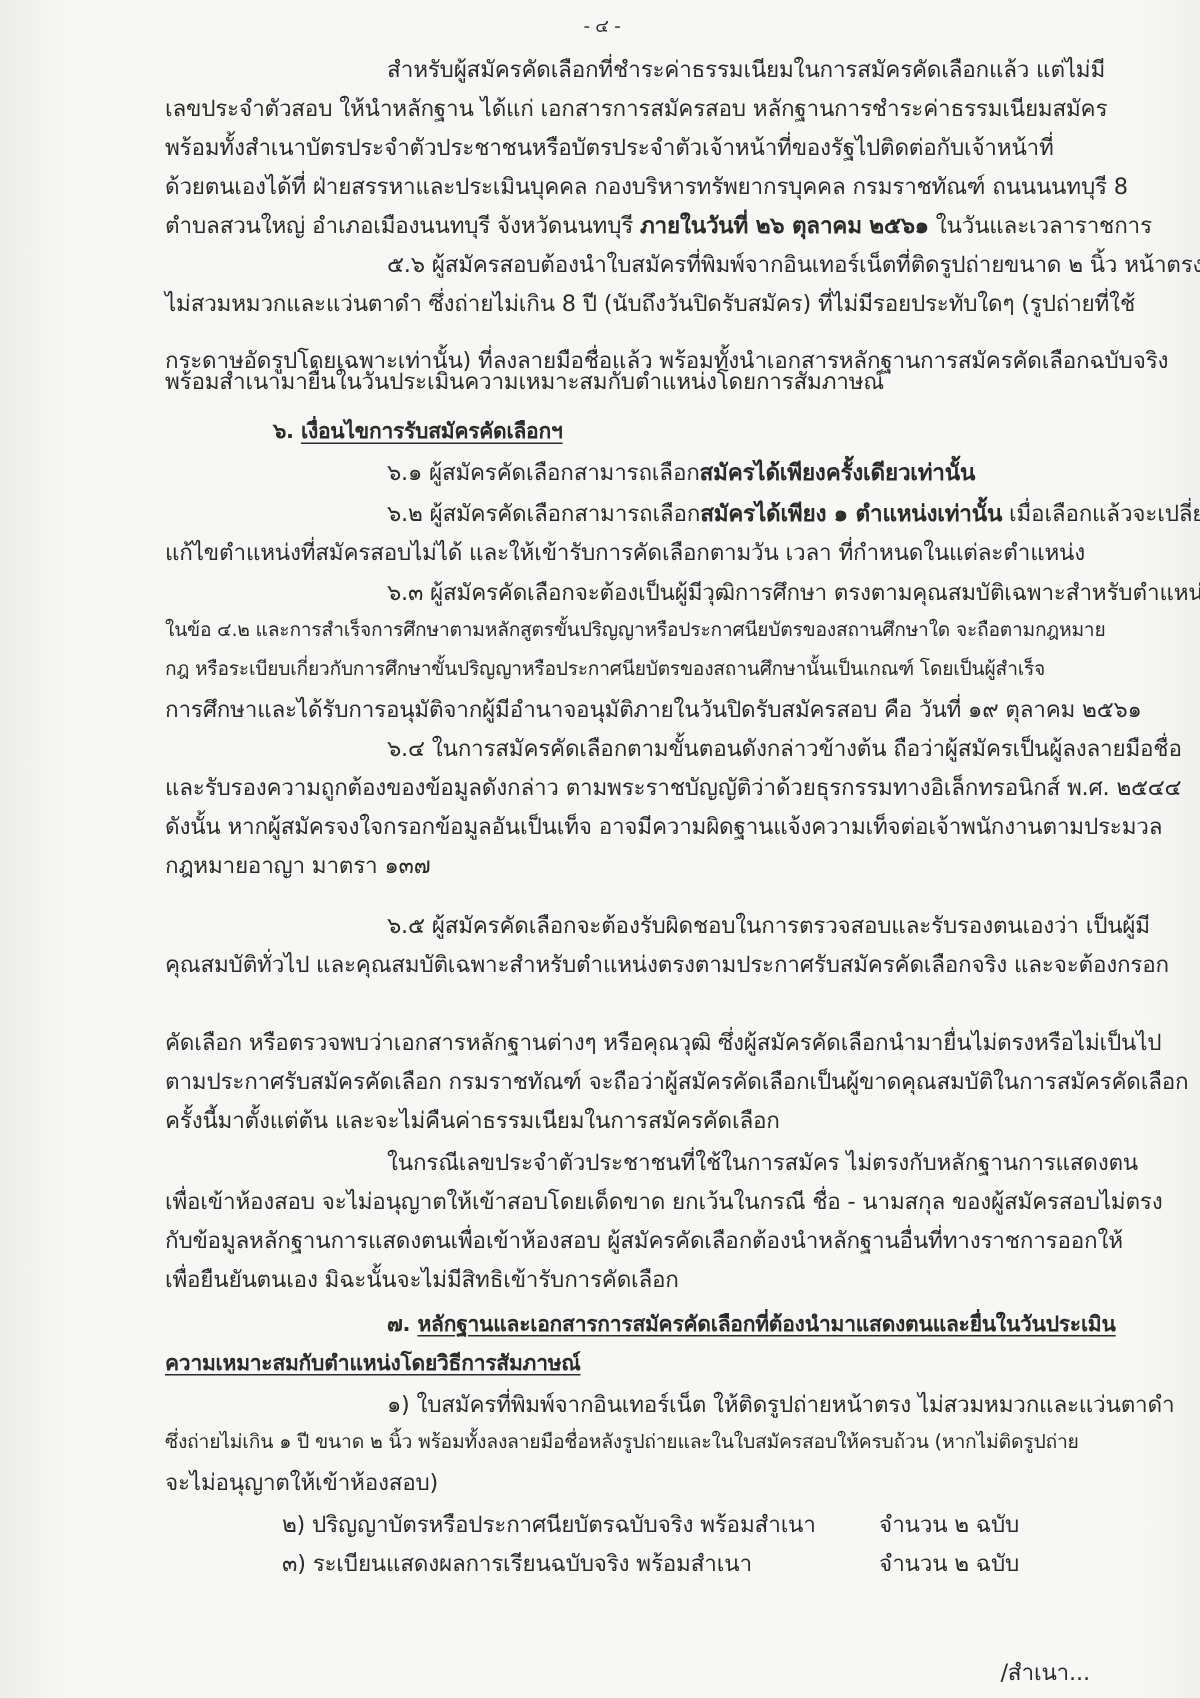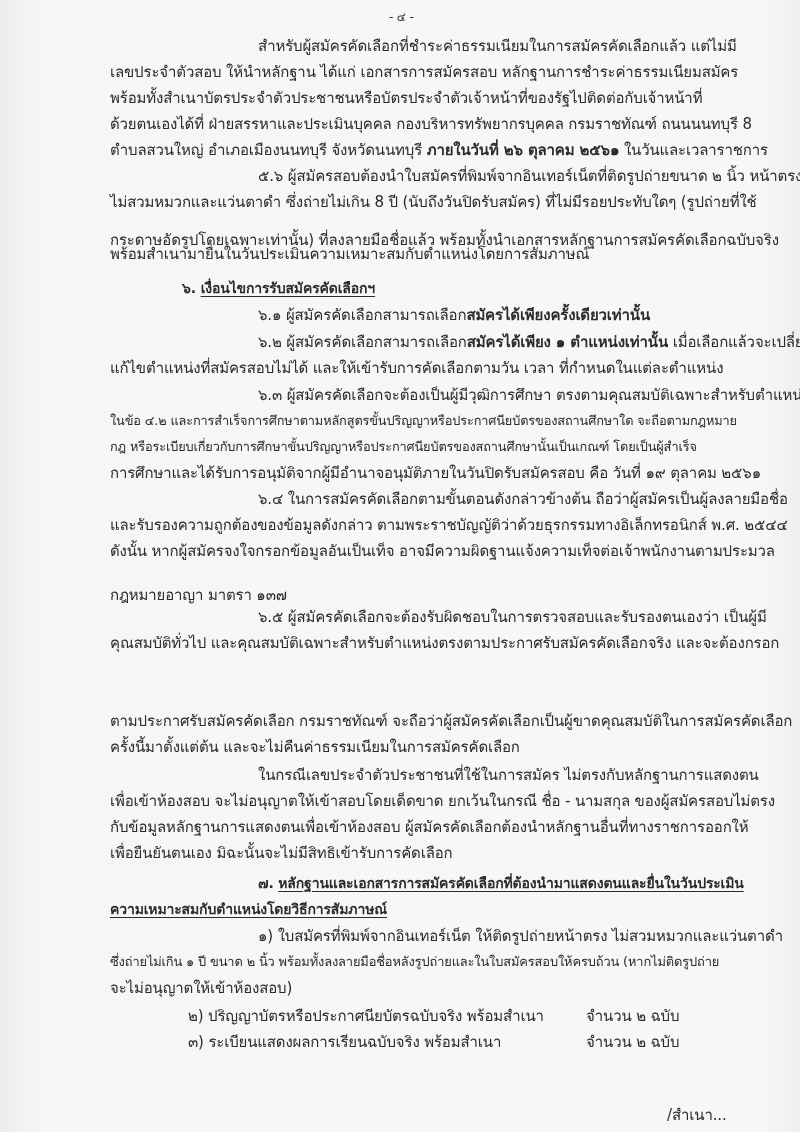--- a/index.html
+++ b/index.html
@@ -55,24 +55,25 @@
   <div class="line" style="left:110px;top:359px;">แก้ไขตำแหน่งที่สมัครสอบไม่ได้ และให้เข้ารับการคัดเลือกตามวัน เวลา ที่กำหนดในแต่ละตำแหน่ง</div>
 
   <div class="line" style="left:258px;top:386px;">๖.๓ ผู้สมัครคัดเลือกจะต้องเป็นผู้มีวุฒิการศึกษา ตรงตามคุณสมบัติเฉพาะสำหรับตำแหน่ง</div>
   <div class="line" style="left:110px;top:412px;font-size:12.8px;">ในข้อ ๔.๒ และการสำเร็จการศึกษาตามหลักสูตรขั้นปริญญาหรือประกาศนียบัตรของสถานศึกษาใด จะถือตามกฎหมาย</div>
   <div class="line" style="left:110px;top:438px;font-size:12.8px;">กฎ หรือระเบียบเกี่ยวกับการศึกษาขั้นปริญญาหรือประกาศนียบัตรของสถานศึกษานั้นเป็นเกณฑ์ โดยเป็นผู้สำเร็จ</div>
   <div class="line" style="left:110px;top:464px;">การศึกษาและได้รับการอนุมัติจากผู้มีอำนาจอนุมัติภายในวันปิดรับสมัครสอบ คือ วันที่ ๑๙ ตุลาคม ๒๕๖๑</div>
 
   <div class="line" style="left:258px;top:490px;">๖.๔ ในการสมัครคัดเลือกตามขั้นตอนดังกล่าวข้างต้น ถือว่าผู้สมัครเป็นผู้ลงลายมือชื่อ</div>
   <div class="line" style="left:110px;top:516px;">และรับรองความถูกต้องของข้อมูลดังกล่าว ตามพระราชบัญญัติว่าด้วยธุรกรรมทางอิเล็กทรอนิกส์ พ.ศ. ๒๕๔๔</div>
   <div class="line" style="left:110px;top:542px;">ดังนั้น หากผู้สมัครจงใจกรอกข้อมูลอันเป็นเท็จ อาจมีความผิดฐานแจ้งความเท็จต่อเจ้าพนักงานตามประมวล</div>
-  <div class="line" style="left:110px;top:568px;margin-top:18px;">กฎหมายอาญา มาตรา ๑๓๗</div>
+  <div class="line" style="left:110px;top:568px;">กฎหมายอาญา มาตรา ๑๓๗</div>
 
   <div class="line" style="left:258px;top:608px;">๖.๕ ผู้สมัครคัดเลือกจะต้องรับผิดชอบในการตรวจสอบและรับรองตนเองว่า เป็นผู้มี</div>
   <div class="line" style="left:110px;top:634px;">คุณสมบัติทั่วไป และคุณสมบัติเฉพาะสำหรับตำแหน่งตรงตามประกาศรับสมัครคัดเลือกจริง และจะต้องกรอก</div>
+  <div class="line" style="left:110px;top:686px;">คัดเลือก หรือตรวจพบว่าเอกสารหลักฐานต่างๆ หรือคุณวุฒิ ซึ่งผู้สมัครคัดเลือกนำมายื่นไม่ตรงหรือไม่เป็นไป</div>
   <div class="line" style="left:110px;top:712px;">ตามประกาศรับสมัครคัดเลือก กรมราชทัณฑ์ จะถือว่าผู้สมัครคัดเลือกเป็นผู้ขาดคุณสมบัติในการสมัครคัดเลือก</div>
   <div class="line" style="left:110px;top:738px;">ครั้งนี้มาตั้งแต่ต้น และจะไม่คืนค่าธรรมเนียมในการสมัครคัดเลือก</div>
 
   <div class="line" style="left:258px;top:766px;">ในกรณีเลขประจำตัวประชาชนที่ใช้ในการสมัคร ไม่ตรงกับหลักฐานการแสดงตน</div>
   <div class="line" style="left:110px;top:792px;">เพื่อเข้าห้องสอบ จะไม่อนุญาตให้เข้าสอบโดยเด็ดขาด ยกเว้นในกรณี ชื่อ - นามสกุล ของผู้สมัครสอบไม่ตรง</div>
   <div class="line" style="left:110px;top:818px;">กับข้อมูลหลักฐานการแสดงตนเพื่อเข้าห้องสอบ ผู้สมัครคัดเลือกต้องนำหลักฐานอื่นที่ทางราชการออกให้</div>
   <div class="line" style="left:110px;top:844px;">เพื่อยืนยันตนเอง มิฉะนั้นจะไม่มีสิทธิเข้ารับการคัดเลือก</div>
 
   <div class="line head" style="left:258px;top:874px;"><span>๗. </span><span class="u">หลักฐานและเอกสารการสมัครคัดเลือกที่ต้องนำมาแสดงตนและยื่นในวันประเมิน</span></div>
   <div class="line head u" style="left:110px;top:900px;">ความเหมาะสมกับตำแหน่งโดยวิธีการสัมภาษณ์</div>

